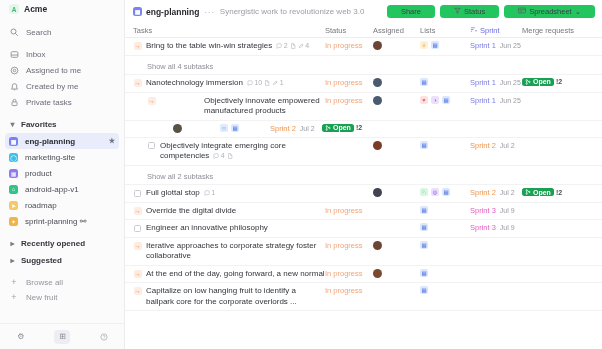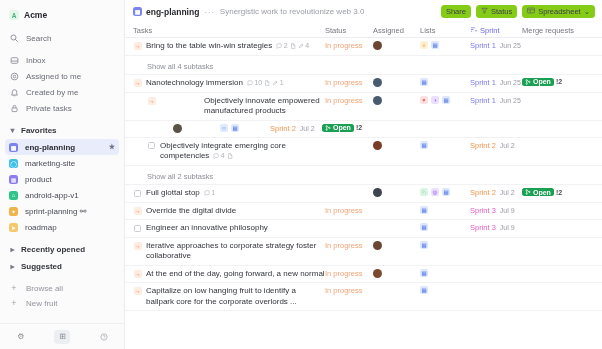--- a/index.html
+++ b/index.html
@@ -12,21 +12,20 @@
     -webkit-font-smoothing: antialiased;
   }
   .app { display:flex; width:602px; height:349px; }
 
   
   .sidebar {
     width:125px; height:349px;
     background:#fbfbfc;
     border-right:1px solid #ececf0;
     display:flex; flex-direction:column;
-    padding-top:6px;
     position:relative;
   }
   .ws {
     display:flex; align-items:center; gap:5px;
     padding:4px 9px 4px 9px;
     font-weight:bold; font-size:8.5px; color:#27282e;
   }
   .ws-badge {
     width:10px;height:10px;border-radius:3px;
     background:#e4f6ea;color:#43b47b;
@@ -70,23 +69,23 @@
   .main { flex:1; display:flex; flex-direction:column; min-width:0; background:#fff; }
   .topbar {
     height:23px; display:flex; align-items:center;
     padding:0 7px 0 8px; gap:5px;
   }
   .proj { display:flex;align-items:center;gap:4px;font-weight:bold;font-size:8.5px;color:#27282e; }
   .dots { color:#b0b2ba; font-size:9px; letter-spacing:0.5px; cursor:pointer; }
   .subtitle { color:#9a9ca5; font-size:8px; }
   .tbtns { margin-left:auto; display:flex; gap:5px; align-items:center; }
   .tbtn {
-    height:13px; border-radius:3.5px; background:#84cc16;
+    height:13px; border-radius:3.5px; background:#22c55e;
     display:flex;align-items:center;gap:3px;
-    padding:0 5px; font-size:7.5px; color:#3f4149; cursor:pointer; white-space:nowrap;
+    padding:0 14px; font-size:7.5px; color:#3f4149; cursor:pointer; white-space:nowrap;
   }
 
   .thead {
     height:15px; display:flex; align-items:center;
     border-bottom:1px solid #ededf1;
     font-size:7.5px; color:#76787f;
   }
   .rows { flex:1; overflow:hidden; }
   .row {
     display:flex; align-items:flex-start;
@@ -213,26 +212,26 @@
     </div>
     <div class="fav">
       <span class="sq" style="background:#8d7bf0">▦</span>
       <span>product</span>
     </div>
     <div class="fav">
       <span class="sq" style="background:#2fc48a">⌂</span>
       <span>android-app-v1</span>
     </div>
     <div class="fav">
+      <span class="sq" style="background:#f5c96b">➤</span>
+      <span>roadmap</span>
+    </div>
+    <div class="fav">
       <span class="sq" style="background:#f0b44a">✦</span>
       <span>sprint-planning ⚯</span>
-    </div>
-    <div class="fav">
-      <span class="sq" style="background:#f5c96b">➤</span>
-      <span>roadmap</span>
     </div>
 
     <div class="sep"></div>
 
     <div class="grp">
       <span class="caret">▸</span>
       <span>Recently opened</span>
     </div>
     <div class="grp">
       <span class="caret">▸</span>

